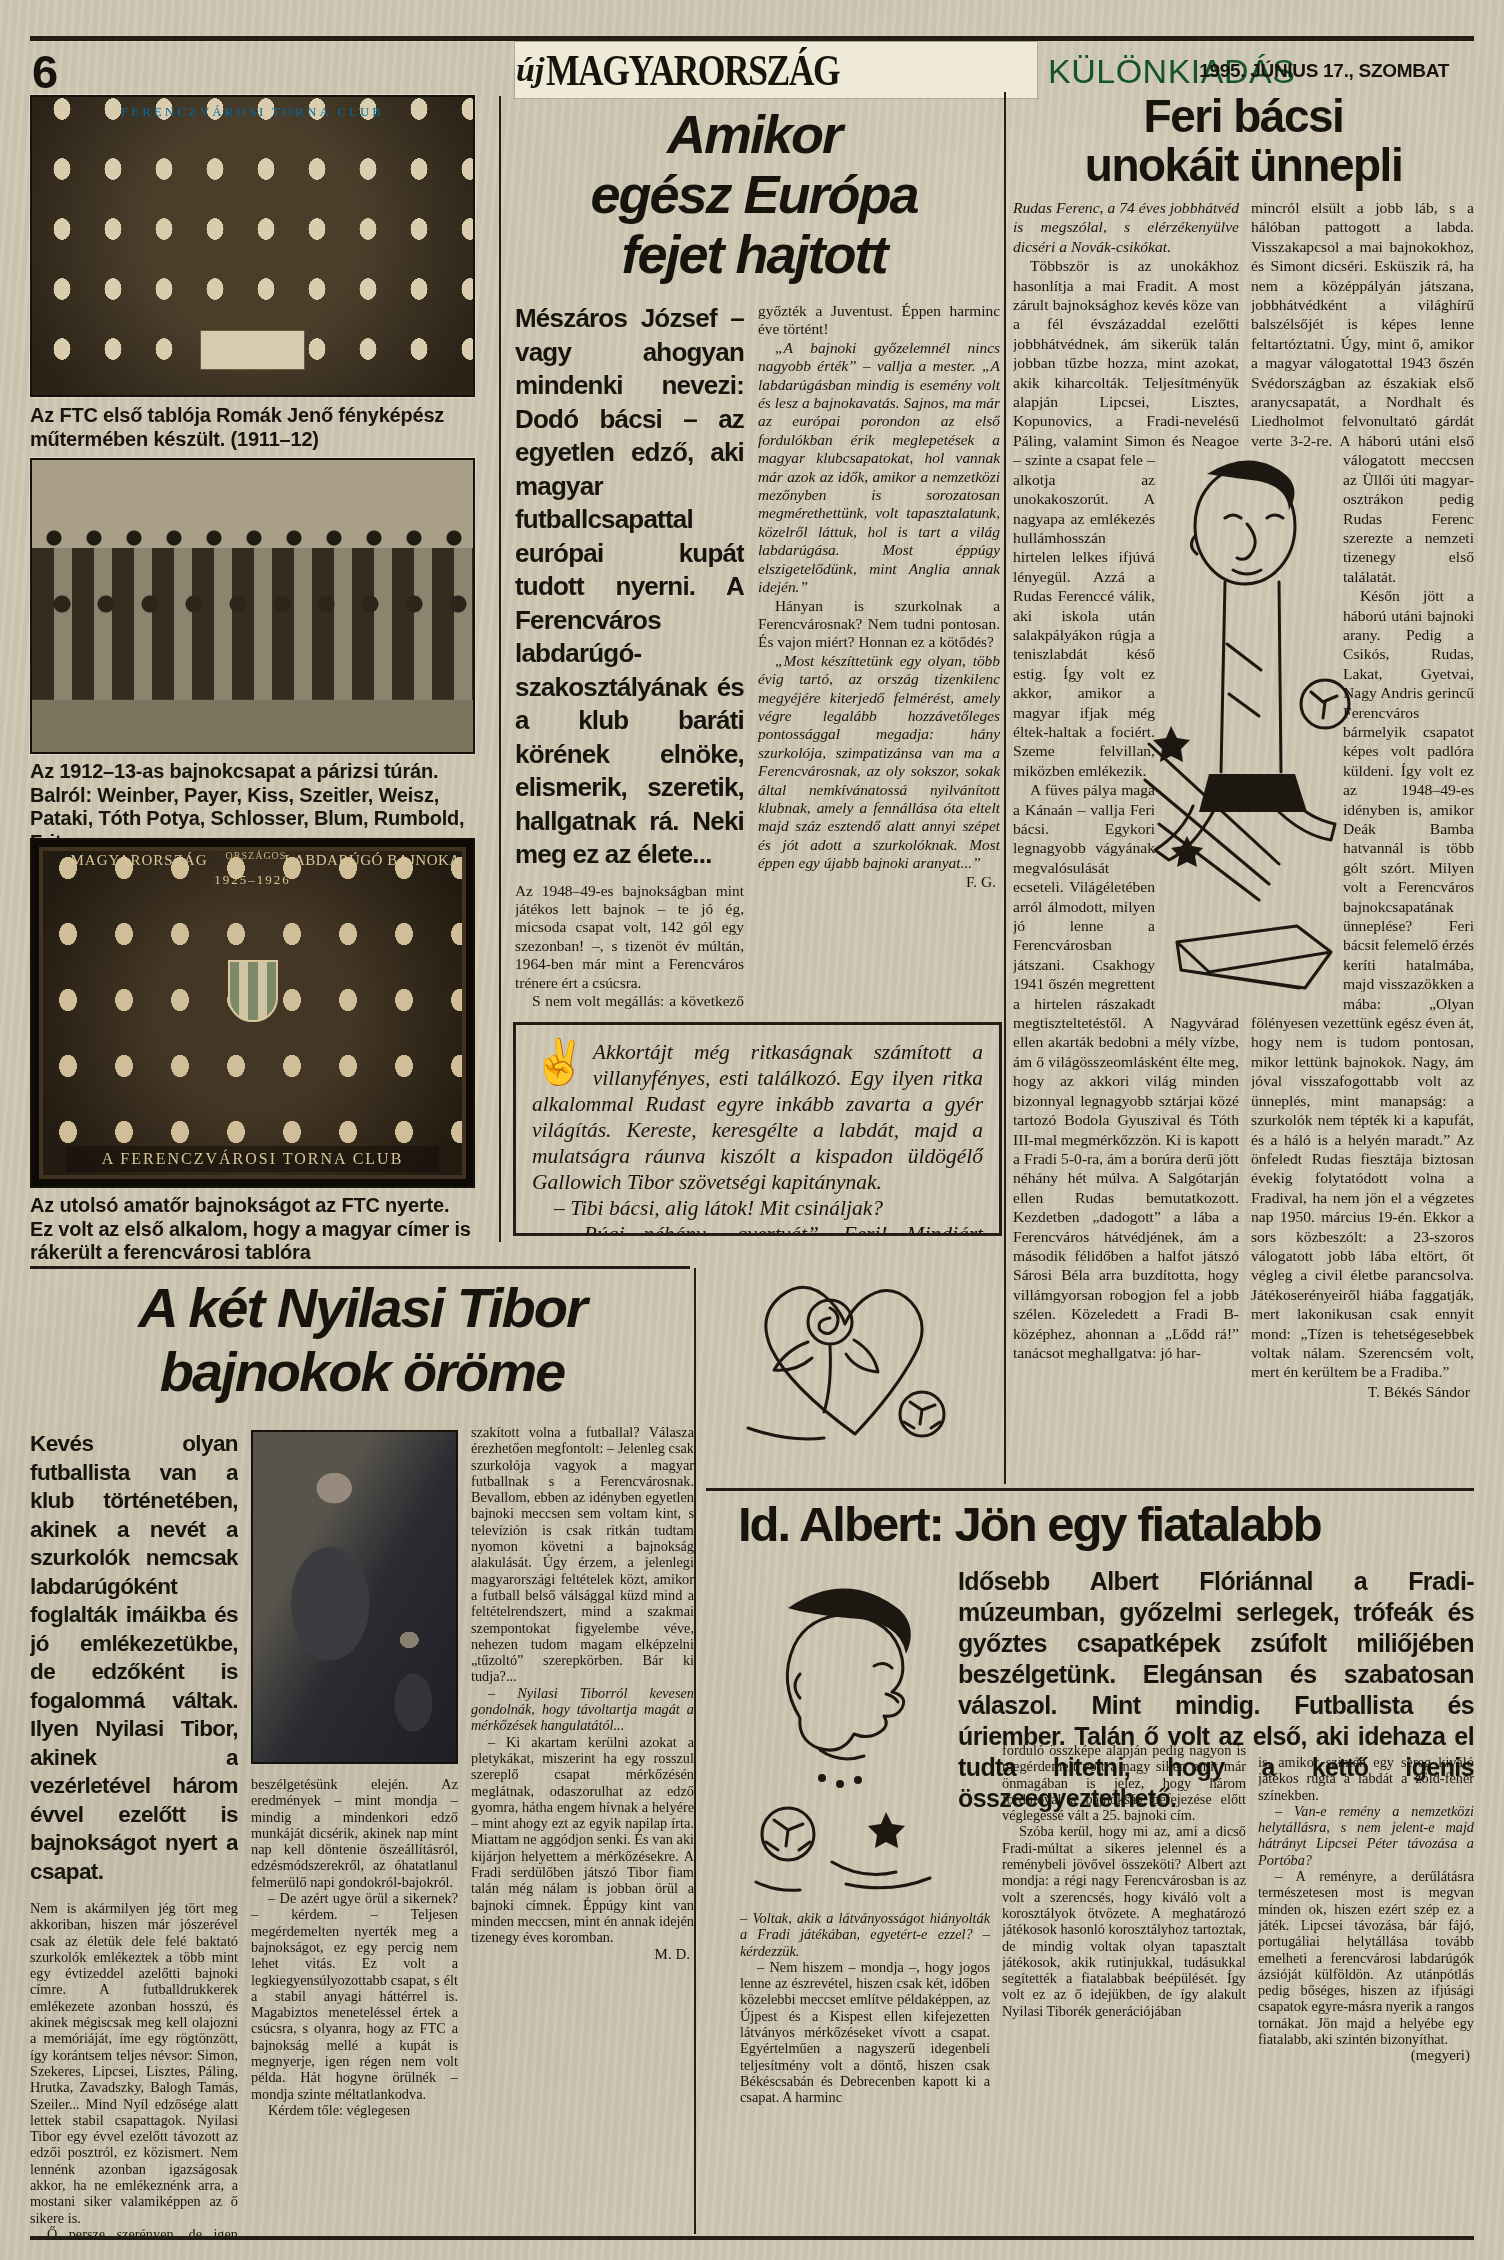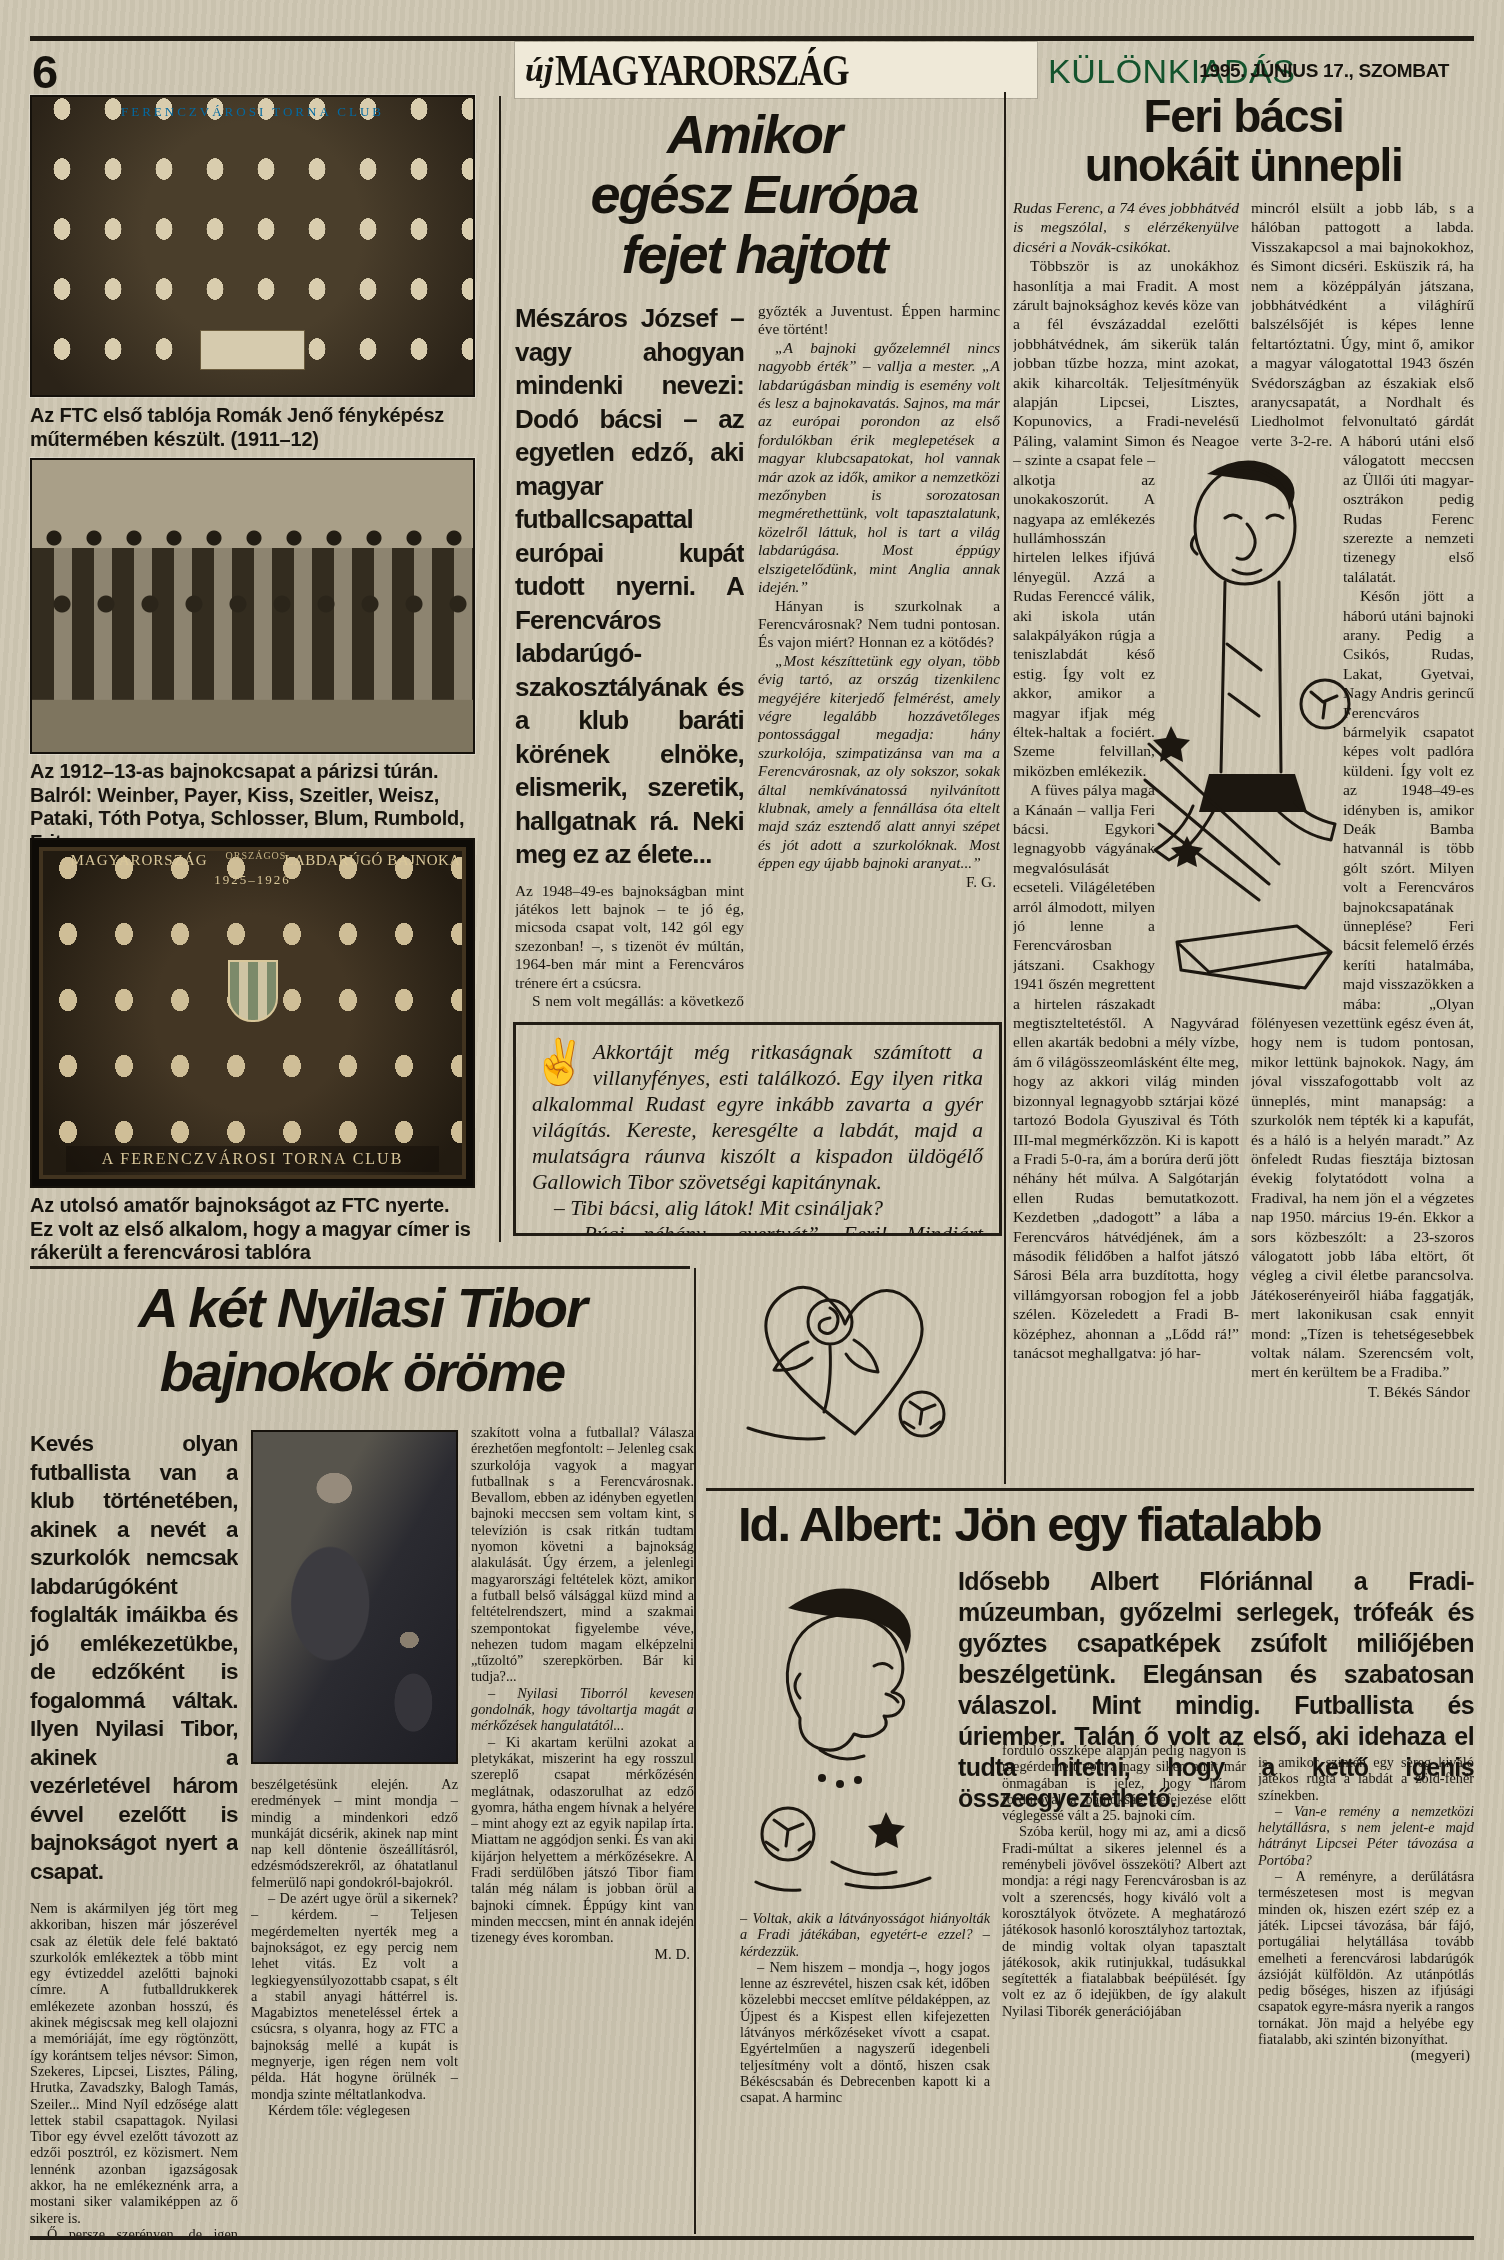--- a/index.html
+++ b/index.html
@@ -16,21 +16,21 @@
 .abs{position:absolute}
 .rule{background:#221d15}
 p{text-align:justify;text-indent:17px;font-size:14.3px;line-height:16.3px}
 p.ni{text-indent:0}
 p.i{font-style:italic}
 .byline{text-align:right;font-weight:normal;font-family:"Liberation Serif",serif;font-size:15px;padding-right:4px;text-indent:0}
 .col{overflow:hidden}
 
 #rule-top{left:30px;top:36px;width:1444px;height:5px}
 #pageno{left:32px;top:48px;font:bold 47px/47px "Liberation Sans",sans-serif}
-#masthead-box{left:515px;top:42px;width:522px;height:56px;background:#efe9d8;display:flex;align-items:center;padding:0 10px;box-shadow:0 0 0 1px rgba(0,0,0,.15)}
+#masthead-box{left:515px;top:42px;width:522px;height:56px;background:#efe9d8;display:flex;align-items:center;padding:0 1px;box-shadow:0 0 0 1px rgba(0,0,0,.15)}
 #masthead-script{font:bold italic 34px "Liberation Serif",serif;margin-right:2px}
 #masthead-main{font:bold 37px "Liberation Serif",serif;letter-spacing:-1.5px;display:inline-block;transform:scaleY(1.18) scaleX(.96);transform-origin:left center}
 #edition{left:1048px;top:52px;font:34px "Liberation Sans",sans-serif;letter-spacing:.5px;color:#14532d}
 #dateline{left:1129px;top:60px;width:320px;text-align:right;font:bold 19px "Liberation Sans",sans-serif;letter-spacing:-.3px}
 
 .photo{border:2px solid #15110b;box-shadow:0 0 0 1px rgba(255,255,255,.25)}
 #photo1{left:30px;top:95px;width:445px;height:302px;
   background:
     radial-gradient(ellipse 15px 19px at 24px 28px, #d9cdae 0 56%, rgba(0,0,0,0) 57%),
     radial-gradient(circle at 50% 45%, #4a3e2b 0 40%, #2b2318 90%);

